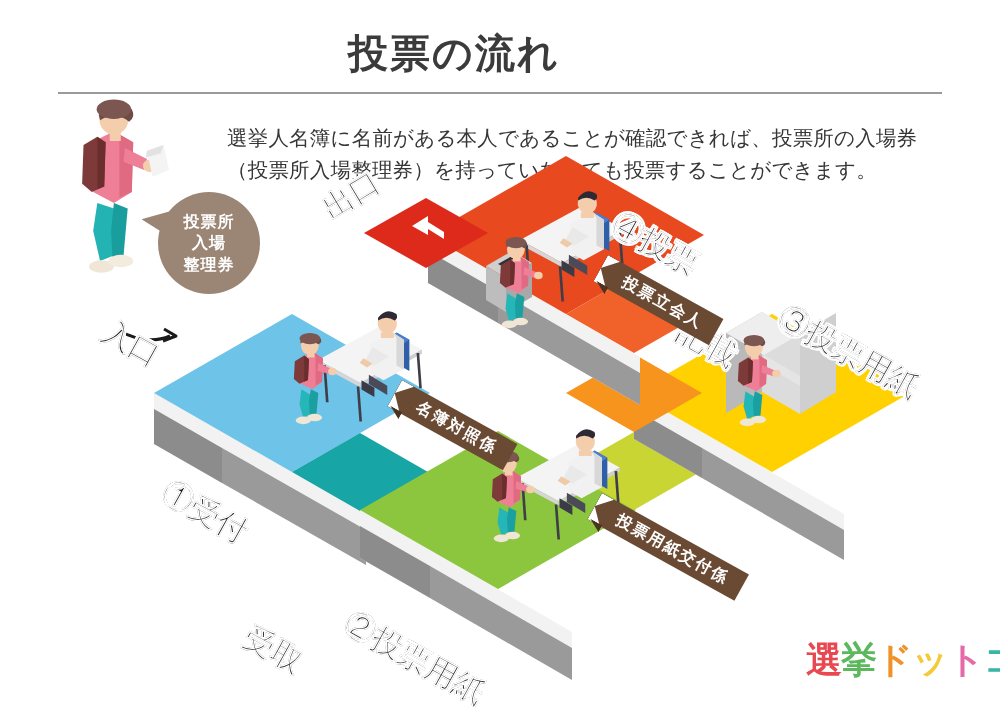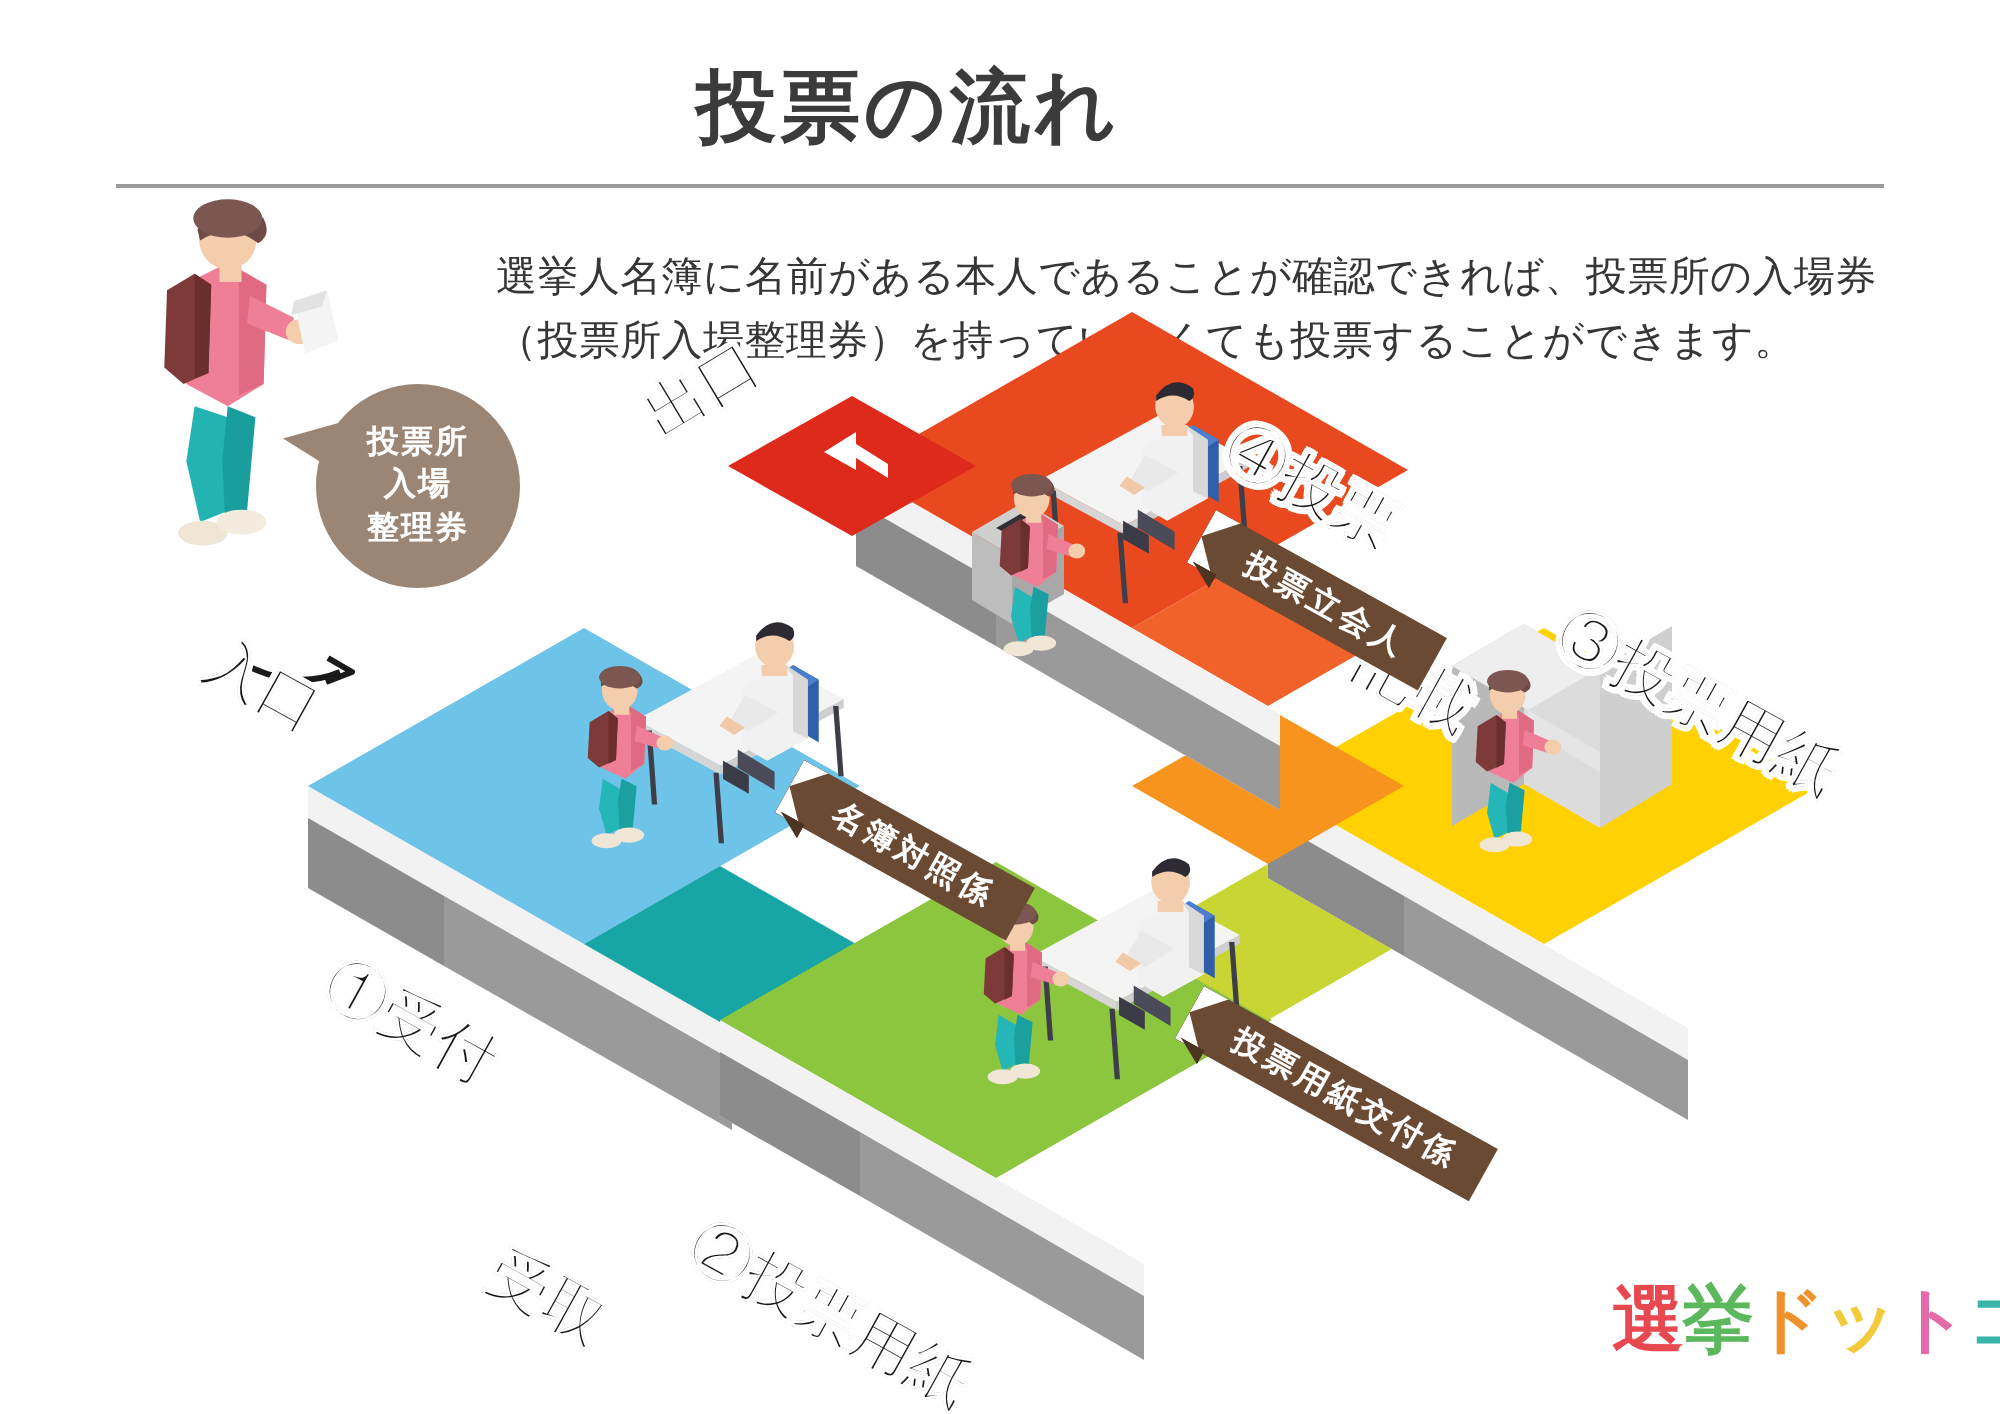--- a/index.html
+++ b/index.html
@@ -36,21 +36,21 @@
   .title-rule {
     position: absolute;
     left: 58px;
     top: 92px;
     width: 884px;
     height: 0;
     border-top: 2px solid #9a9a9a;
   }
   .lead-text {
     position: absolute;
-    left: 248px;
+    left: 227px;
     top: 122px;
     width: 700px;
     font-family: "DejaVu Serif", "Liberation Serif", serif;
     font-size: 20.5px;
     line-height: 32px;
     color: #363636;
     letter-spacing: 0.2px;
   }
 
   

